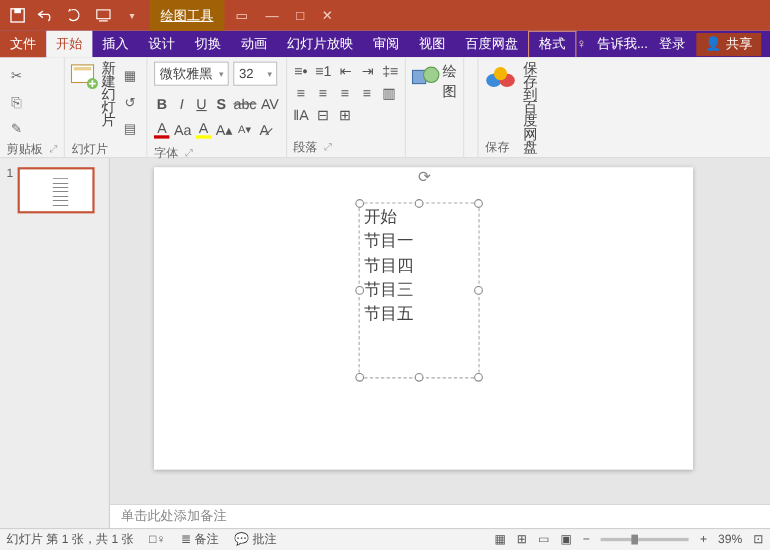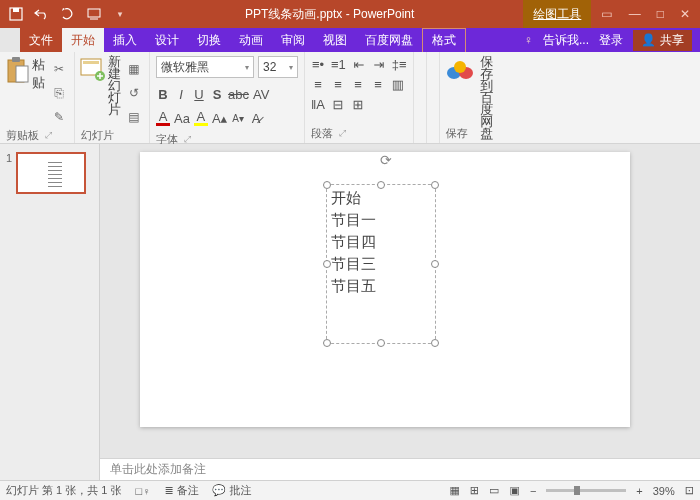--- a/index.html
+++ b/index.html
@@ -7,39 +7,39 @@
 
 
 .titlebar { height: 28px; background: #b7472a; display: flex; align-items: center; color: #fff; }
 .titlebar .qat { display: flex; gap: 10px; padding: 0 8px; align-items: center; }
 .titlebar .qat span { display: inline-flex; width: 16px; height: 16px; align-items: center; justify-content: center; }
 .title-center { flex: 1; text-align: center; font-size: 12px; color: #fff; }
 .title-tools { padding: 0 10px; background: #a16207; height: 100%; display: flex; align-items: center; font-size: 12px; text-decoration: underline; }
 .win-controls { display: flex; gap: 16px; padding: 0 10px; color: #f5cfc4; }
 
 
-.menubar { height: 24px; background: #6d28d9; display: flex; align-items: stretch; color: #fff; font-size: 12px; margin-left: 20px; }
+.menubar { height: 24px; background: #4c1d95; display: flex; align-items: stretch; color: #fff; font-size: 12px; }
 .menubar .tab { padding: 0 9px; display: flex; align-items: center; cursor: pointer; }
 .menubar .tab.file { background: #b7472a; }
 .menubar .tab.active { background: #f3f3f3; color: #b7472a; }
 .menubar .tab.format { border: 1px solid #d68b74; border-bottom: none; }
 .menubar .right { margin-left: auto; display: flex; align-items: center; gap: 10px; padding-right: 8px; }
 .share-btn { background: #a33e24; padding: 2px 8px; display: flex; align-items: center; gap: 4px; }
 
 
 .ribbon { height: 92px; background: #f3f3f3; border-bottom: 1px solid #d4d4d4; display: flex; }
 .group { border-right: 1px solid #e0e0e0; padding: 4px 6px 2px; display: flex; flex-direction: column; }
 .group-body { flex: 1; display: flex; align-items: flex-start; gap: 4px; }
 .group-label { text-align: center; font-size: 11px; color: #666; padding-top: 2px; display: flex; align-items: center; gap: 6px; }
 .group-label .launcher { font-size: 9px; color: #999; }
 .big-btn { display: flex; align-items: flex-start; justify-content: flex-end; width: 40px; height: 64px; gap: 2px; font-size: 13px; color: #444; }
 .big-btn .icon { width: 28px; height: 28px; display: flex; align-items: center; justify-content: center; font-size: 20px; }
 .font-group .row { display: flex; gap: 4px; align-items: center; margin-bottom: 4px; }
 .combo { height: 22px; border: 1px solid #c0c0c0; background: #fff; display: flex; align-items: center; padding: 0 4px; font-size: 12px; color: #444; }
-.combo.font-name { width: 98px; }
+.combo.font-name { width: 68px; }
 .combo.font-size { width: 40px; }
 .combo .arrow { margin-left: auto; font-size: 8px; color: #888; }
 .btn-row { display: flex; gap: 6px; align-items: center; color: #555; }
 .btn-row span { display: inline-flex; align-items: center; justify-content: center; min-width: 14px; height: 16px; font-size: 13px; }
 .small-icon { width: 18px; height: 18px; display: inline-flex; align-items: center; justify-content: center; color: #666; }
 
 
 .workarea { position: absolute; top: 144px; bottom: 20px; left: 0; right: 0; display: flex; }
 .thumb-panel { width: 100px; background: #ededed; border-right: 1px solid #d0d0d0; padding: 8px 6px; }
 .thumb { display: flex; gap: 4px; }
@@ -91,65 +91,55 @@
         </svg>
       </span>
     <span>
         <svg width="14" height="12" viewBox="0 0 14 12">
           <rect x="1" y="1" width="12" height="8" fill="none" stroke="#fff"></rect>
           <path d="M3 11 H11" stroke="#fff"></path>
         </svg>
       </span>
     <span style="font-size:9px;color:#f0d0c6;">▾</span>
   </div>
-  <div class="title-center">PPT线条动画.pptx - PowerPoint</div>
   <div class="title-tools">绘图工具</div>
   <div class="win-controls">
     <span>▭</span>
     <span>—</span>
     <span>□</span>
     <span>✕</span>
   </div>
 </div>
 
 <div class="menubar">
   <div class="tab file">文件</div>
   <div class="tab active">开始</div>
   <div class="tab">插入</div>
   <div class="tab">设计</div>
   <div class="tab">切换</div>
   <div class="tab">动画</div>
+  <div class="tab">幻灯片放映</div>
   <div class="tab">审阅</div>
   <div class="tab">视图</div>
   <div class="tab">百度网盘</div>
   <div class="tab format">格式</div>
   <div class="right">
     <span style="color:#f5d5ca;">♀</span>
     <span>告诉我...</span>
     <span>登录</span>
     <div class="share-btn">
       <span>👤</span>
       <span>共享</span>
     </div>
   </div>
 </div>
 
 <div class="ribbon">
   <div class="group">
     <div class="group-body">
-      <div class="big-btn">
-        <div class="icon">
-            <svg width="24" height="28" viewBox="0 0 24 28">
-              <rect x="2" y="4" width="16" height="22" fill="#d9a85a" stroke="#b08030"></rect>
-              <rect x="6" y="1" width="8" height="5" rx="1" fill="#888"></rect>
-              <rect x="10" y="10" width="12" height="16" fill="#fff" stroke="#888"></rect>
-            </svg>
-          </div>
-        <span>粘贴</span>
-      </div>
       <div style="display:flex;flex-direction:column;gap:6px;padding-top:4px;">
         <span class="small-icon">✂</span>
         <span class="small-icon">⎘</span>
         <span class="small-icon">✎</span>
       </div>
     </div>
     <div class="group-label">
         <span>剪贴板</span>
         <span class="launcher">⤢</span>
       </div>
@@ -237,20 +227,31 @@
         <span>⊞</span>
       </div>
     </div>
     <div class="group-label">
         <span>段落</span>
         <span class="launcher">⤢</span>
       </div>
   </div>
 
   <div class="group">
+    <div class="group-body">
+      <div class="big-btn">
+        <div class="icon">
+            <svg width="26" height="24" viewBox="0 0 26 24">
+              <rect x="1" y="6" width="12" height="12" fill="#7fa8d8" stroke="#4070a8"></rect>
+              <circle cx="18" cy="10" r="7" fill="#9fcf8f" stroke="#5f9f4f"></circle>
+            </svg>
+          </div>
+        <span>绘图</span>
+      </div>
+    </div>
     <div class="group-label"></div>
   </div>
 
   <div class="group">
     <div class="group-label"></div>
   </div>
 
   <div class="group" style="border-right:none;">
     <div class="group-body">
       <div class="big-btn" style="width:52px;">

